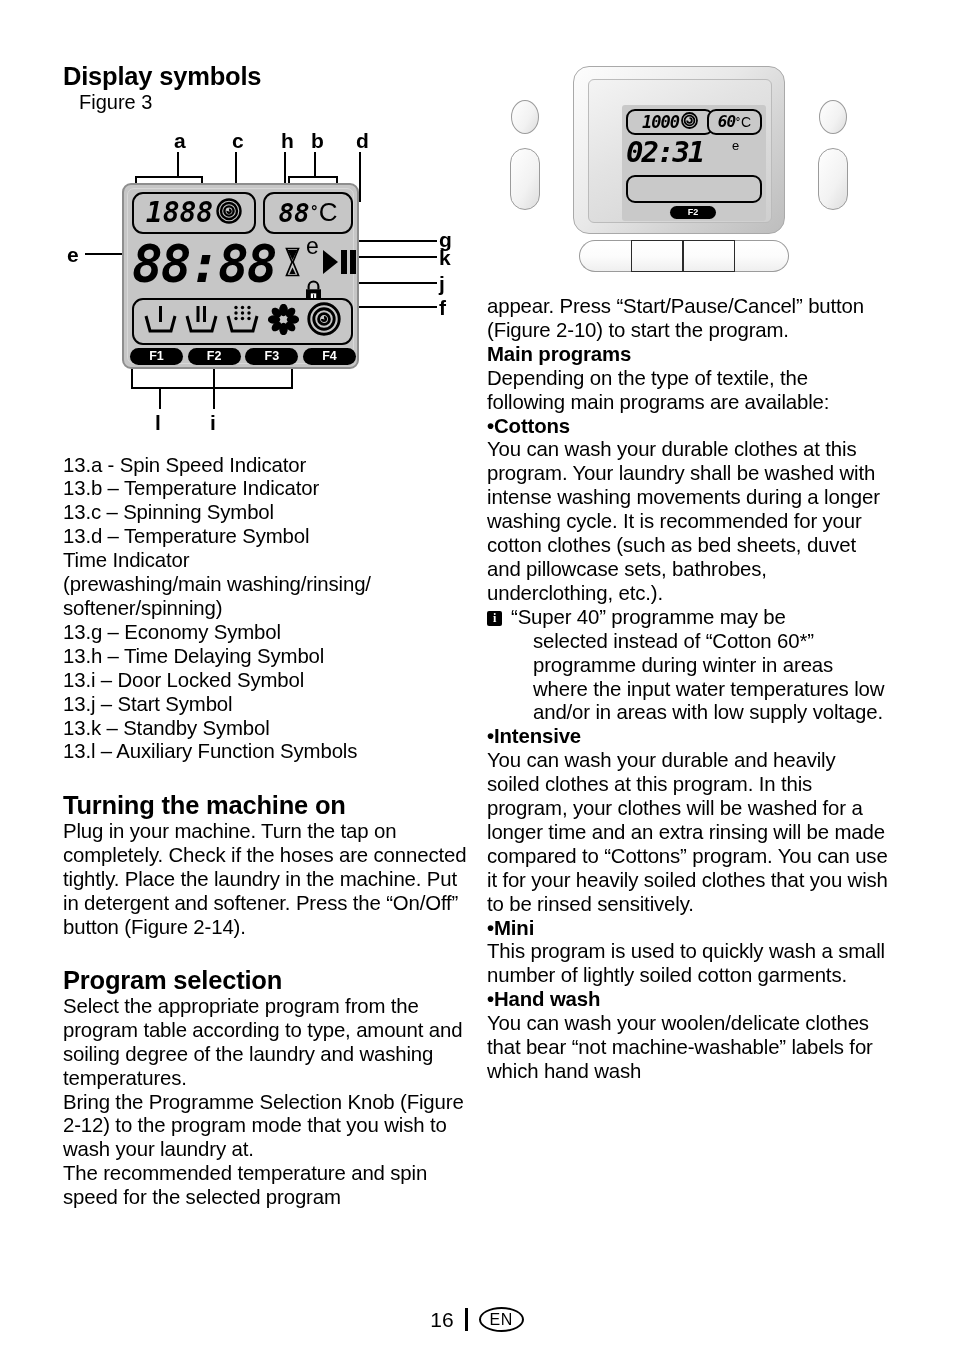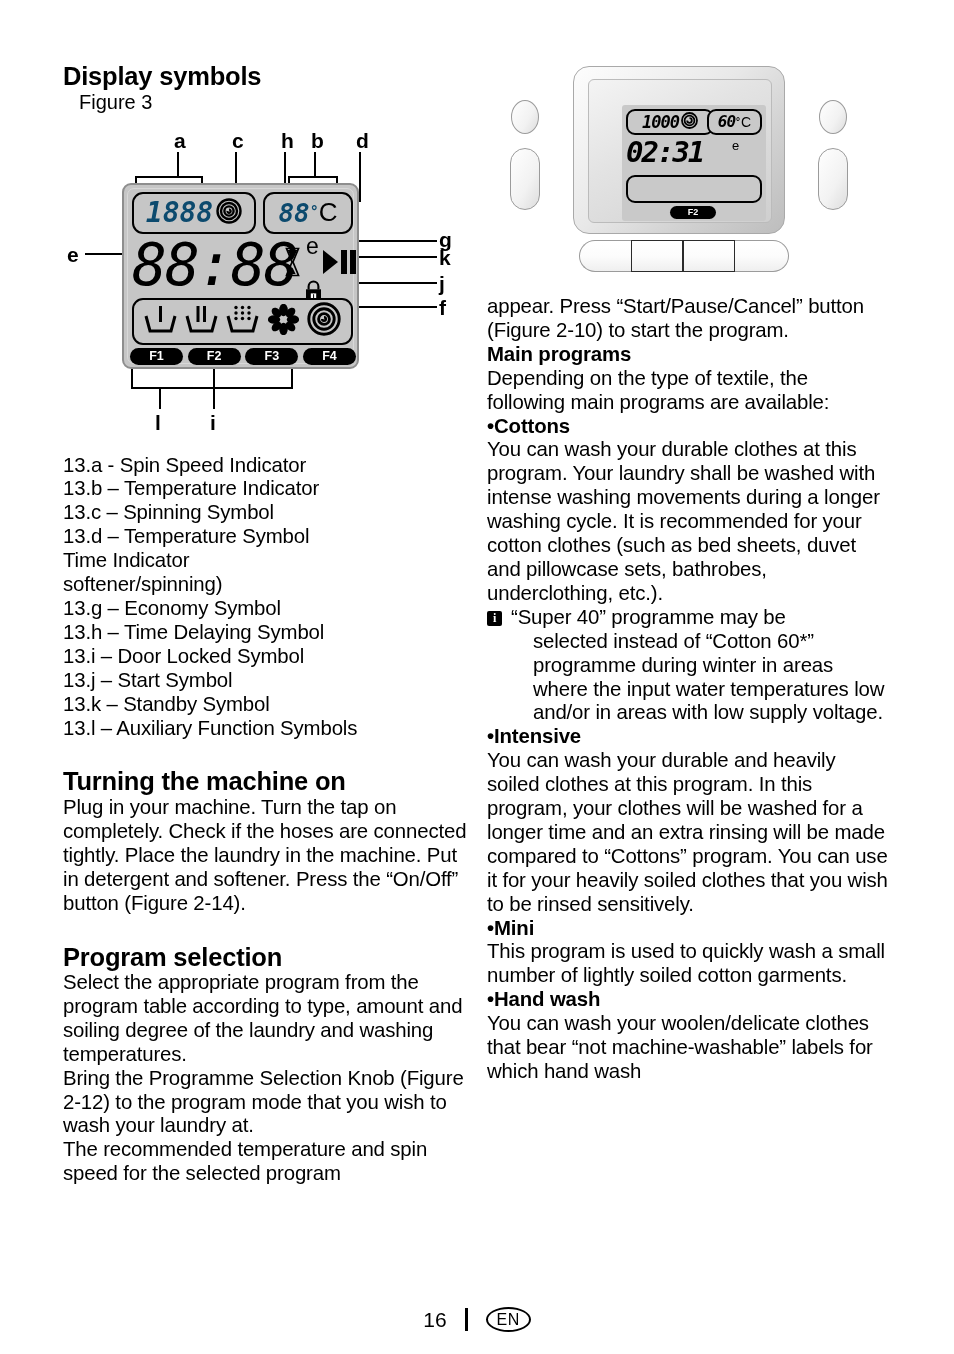--- a/index.html
+++ b/index.html
@@ -128,35 +128,35 @@
   .box-spin  { left: 8px;  top: 7px;  width: 124px; height: 42px; }
   .box-temp  { left: 139px; top: 7px; width: 90px;  height: 42px; }
 
   
   .seg {
     font-family: "DejaVu Sans Mono", monospace;
     font-weight: bold;
     font-style: italic;
     letter-spacing: 0px;
     line-height: 1;
-    color: #0c4a6e;
+    color: #000000;
   }
   .seg-spin { font-size: 28px; }
   .seg-temp { font-size: 26px; }
   .deg-sym  { font-size: 15px; vertical-align: super; margin-left:0px;}
   .c-letter { font-size: 26px; font-family:"Liberation Sans",sans-serif; font-style: normal; font-weight: 400;}
 
   
   .clock {
     position: absolute;
     left: 8px; top: 57px;
     font-family: "DejaVu Sans Mono", monospace;
-    font-weight: normal;
+    font-weight: bold;
     font-style: italic;
-    font-size: 58px;
+    font-size: 51px;
     line-height: 46px;
     letter-spacing: -2px;
   }
 
   
   .sym { position: absolute; }
 
   
   .hourglass { left: 161px; top: 62px; width: 15px; height: 30px; }
   
@@ -279,21 +279,21 @@
   .btn-row .seg-btn.end-r { border-radius:0 16px 16px 0; border-left:none; width:54px; border-color:#9b9b9b;}
 
   
   .footer {
     position: absolute;
     left: 0; bottom: 22px;
     width: 954px;
     display: flex;
     align-items: center;
     justify-content: center;
-    gap: 18px;
+    gap: 11px;
   }
   .pageno { font-size: 21px; }
   .rule { width: 3px; height: 23px; background: #000; }
   .enbadge {
     width: 45px; height: 25px;
     border: 2px solid #000;
     border-radius: 50%;
     font-size: 16px;
     line-height: 21px;
     text-align: center;
@@ -470,20 +470,21 @@
       </div>
     </div>
   </div>
 
   <div style="margin-top:2px;">
     <div class="listline">13.a - Spin Speed Indicator</div>
     <div class="listline">13.b – Temperature Indicator</div>
     <div class="listline">13.c – Spinning Symbol</div>
     <div class="listline">13.d – Temperature Symbol</div>
     <div class="listline">Time Indicator</div>
+    <div class="listline">(prewashing/main washing/rinsing/</div>
     <div class="listline">softener/spinning)</div>
     <div class="listline">13.g – Economy Symbol</div>
     <div class="listline">13.h – Time Delaying Symbol</div>
     <div class="listline">13.i – Door Locked Symbol</div>
     <div class="listline">13.j – Start Symbol</div>
     <div class="listline">13.k – Standby Symbol</div>
     <div class="listline">13.l – Auxiliary Function Symbols</div>
   </div>
 
   <div class="spacer-md"></div>

